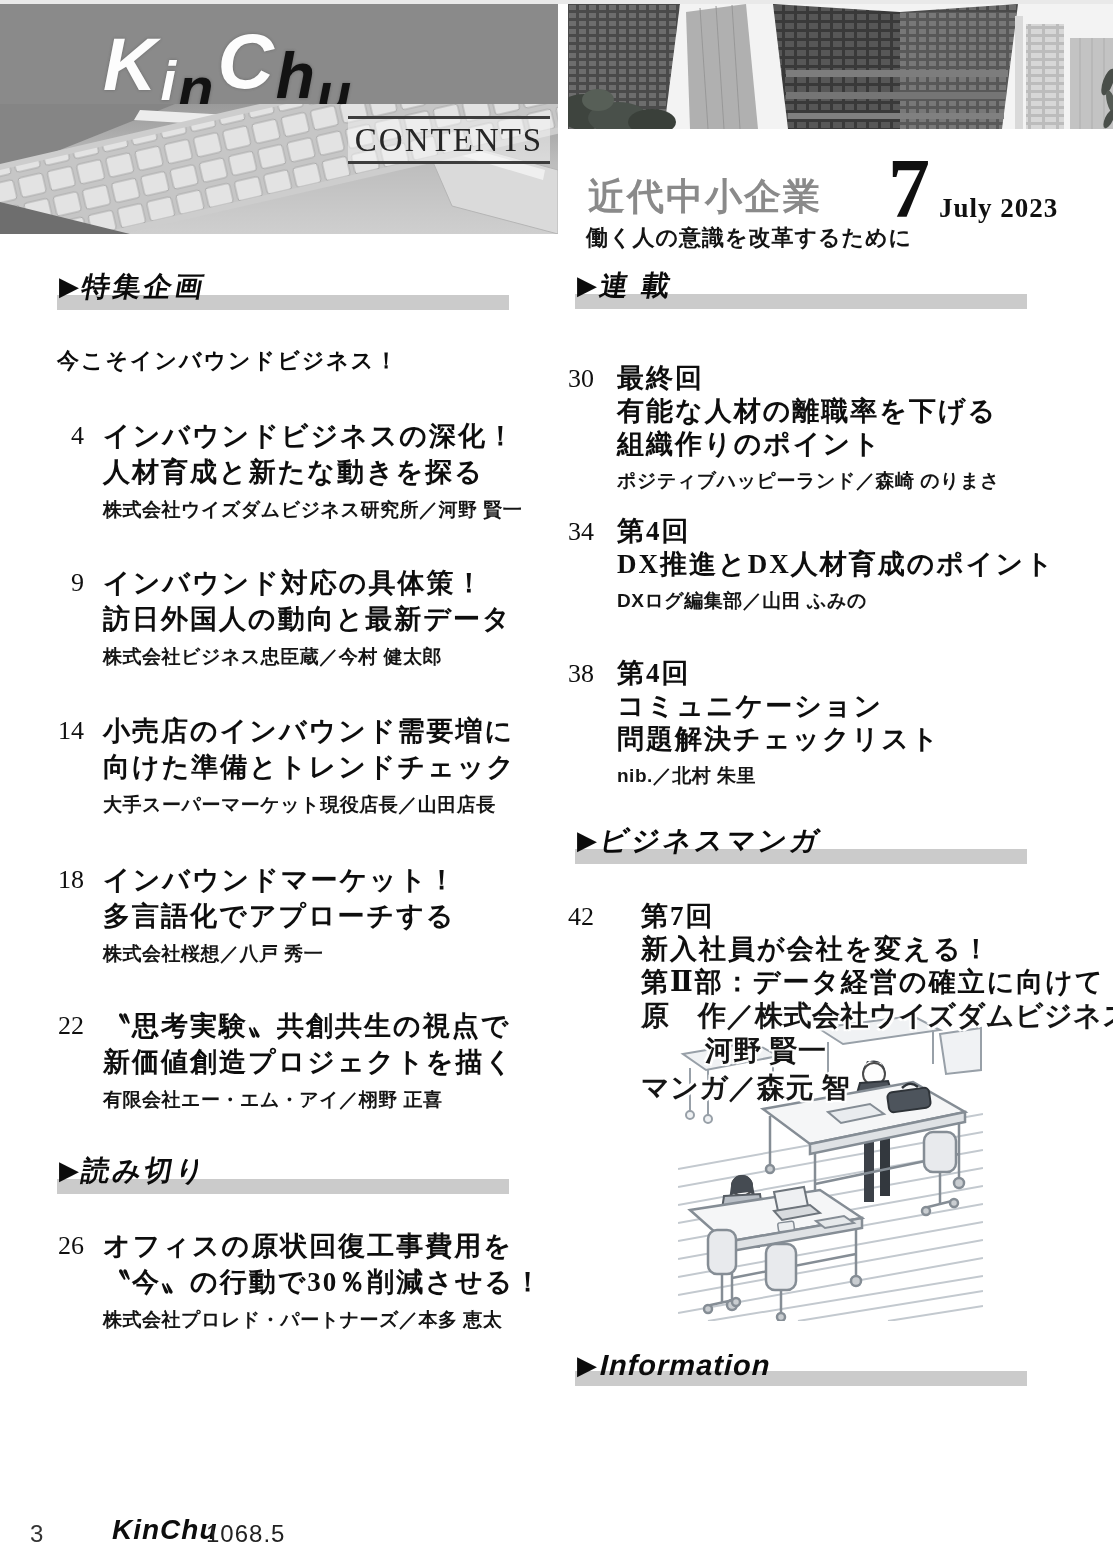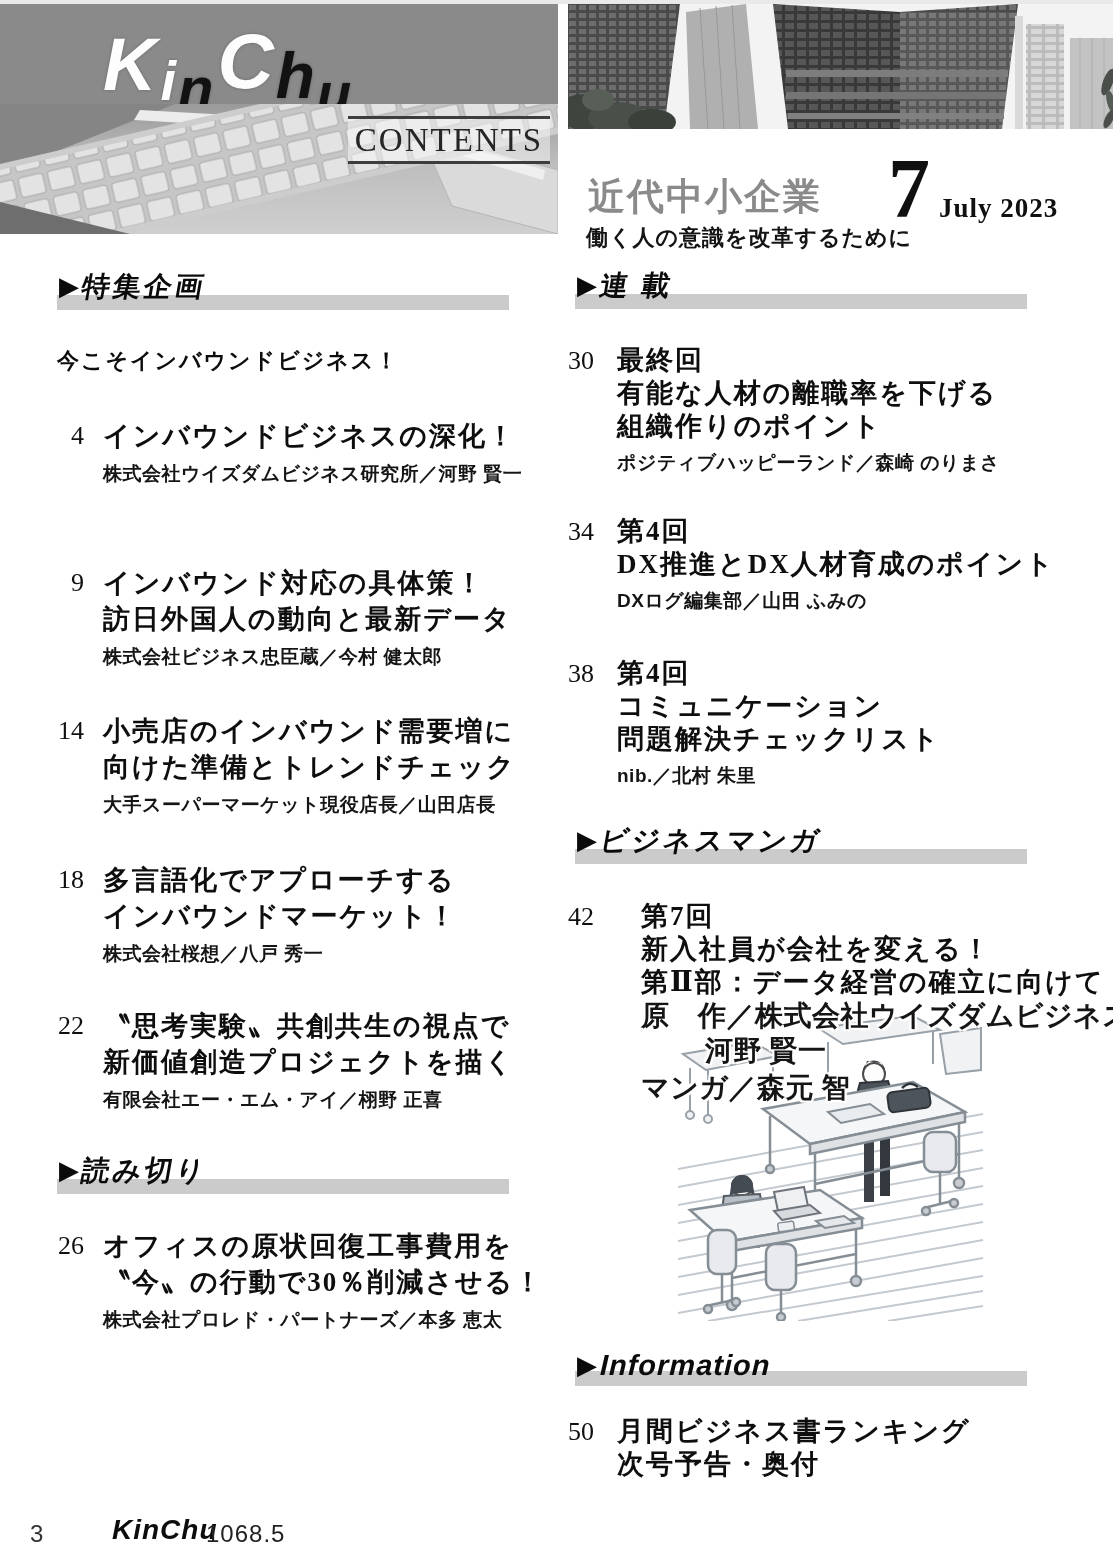--- a/index.html
+++ b/index.html
@@ -153,20 +153,21 @@
     <div class="sec-bar"></div>
     <div class="sec-title"><span class="arr">▶</span><span class="lbl">特集企画</span></div>
   </div>
 
   <div class="feature-title">今こそインバウンドビジネス！</div>
 
   <div class="entry lh36" style="left:40px;top:414px">
     <div class="page-num">4</div>
     <div class="entry-body">
       <div class="title-line">インバウンドビジネスの深化！</div>
+      <div class="title-line">人材育成と新たな動きを探る</div>
       <div class="credit">株式会社ウイズダムビジネス研究所／河野 賢一</div>
     </div>
   </div>
 
   <div class="entry lh36" style="left:40px;top:561px">
     <div class="page-num">9</div>
     <div class="entry-body">
       <div class="title-line">インバウンド対応の具体策！</div>
       <div class="title-line">訪日外国人の動向と最新データ</div>
       <div class="credit">株式会社ビジネス忠臣蔵／今村 健太郎</div>
@@ -178,22 +179,22 @@
     <div class="entry-body">
       <div class="title-line">小売店のインバウンド需要増に</div>
       <div class="title-line">向けた準備とトレンドチェック</div>
       <div class="credit">大手スーパーマーケット現役店長／山田店長</div>
     </div>
   </div>
 
   <div class="entry lh36" style="left:40px;top:858px">
     <div class="page-num">18</div>
     <div class="entry-body">
+      <div class="title-line">インバウンドマーケット！</div>
       <div class="title-line">多言語化でアプローチする</div>
-      <div class="title-line">インバウンドマーケット！</div>
       <div class="credit">株式会社桜想／八戸 秀一</div>
     </div>
   </div>
 
   <div class="entry lh36" style="left:40px;top:1004px">
     <div class="page-num">22</div>
     <div class="entry-body">
       <div class="title-line">〝思考実験〟共創共生の視点で</div>
       <div class="title-line">新価値創造プロジェクトを描く</div>
       <div class="credit">有限会社エー・エム・アイ／栩野 正喜</div>
@@ -212,21 +213,21 @@
       <div class="title-line">〝今〟の行動で30％削減させる！</div>
       <div class="credit">株式会社プロレド・パートナーズ／本多 恵太</div>
     </div>
   </div>
 
   <div class="sec-head" style="left:575px;top:269px">
     <div class="sec-bar"></div>
     <div class="sec-title"><span class="arr">▶</span><span class="lbl">連 載</span></div>
   </div>
 
-  <div class="entry lh33" style="left:550px;top:340px">
+  <div class="entry lh33" style="left:550px;top:358px">
     <div class="page-num">30</div>
     <div class="entry-body">
       <div class="title-line">最終回</div>
       <div class="title-line">有能な人材の離職率を下げる</div>
       <div class="title-line">組織作りのポイント</div>
       <div class="credit">ポジティブハッピーランド／森崎 のりまさ</div>
     </div>
   </div>
 
   <div class="entry lh33" style="left:550px;top:511px">
@@ -359,25 +360,18 @@
       <div class="credit-line cl2">河野 賢一</div>
       <div class="credit-line cl3">マンガ／森元 智</div>
     </div>
   </div>
 
   <div class="sec-head" style="left:575px;top:1346px">
     <div class="sec-bar"></div>
     <div class="sec-title"><span class="arr">▶</span><span class="lbl latin">Information</span></div>
   </div>
 
-  <div class="entry lh33" style="left:550px;top:1411px">
-    <div class="page-num">50</div>
-    <div class="entry-body">
-      <div class="title-line">月間ビジネス書ランキング</div>
-      <div class="title-line">次号予告・奥付</div>
-    </div>
-  </div>
 
   <div class="foot-pagenum">3</div>
   <div class="foot-logo">KinChu</div>
   <div class="foot-issue">1068.5</div>
 
 </div>
 
 </body></html>

